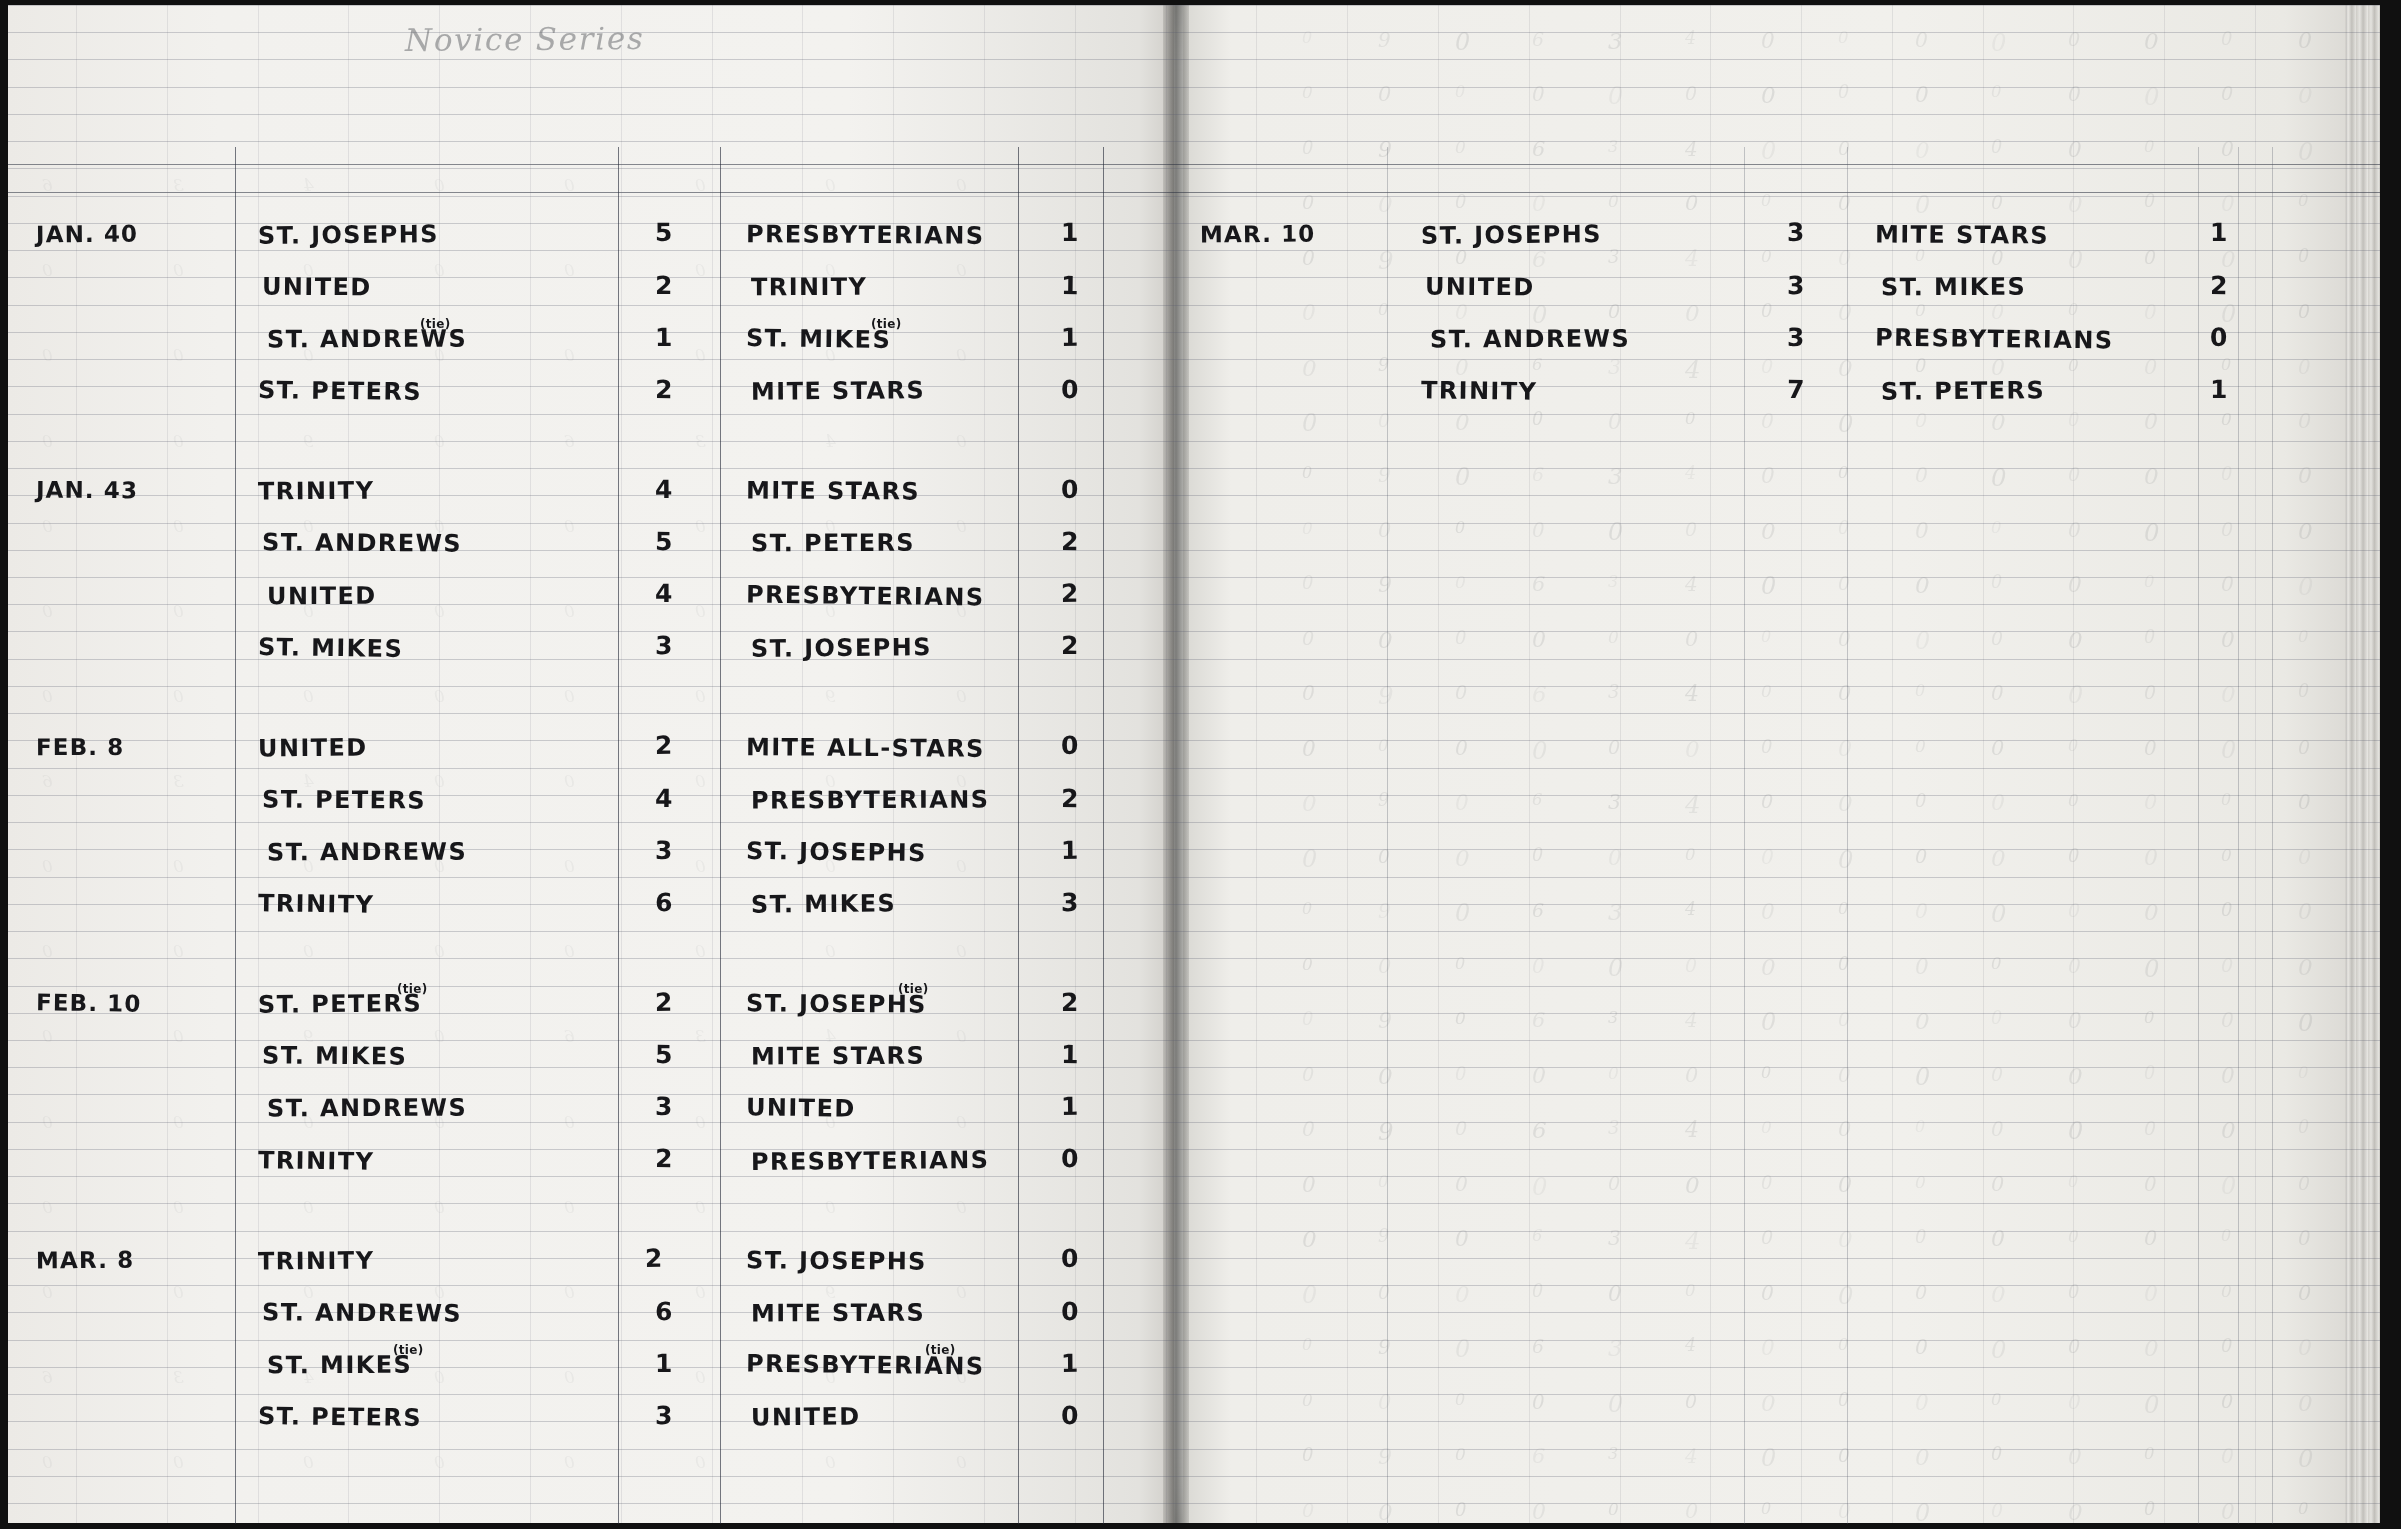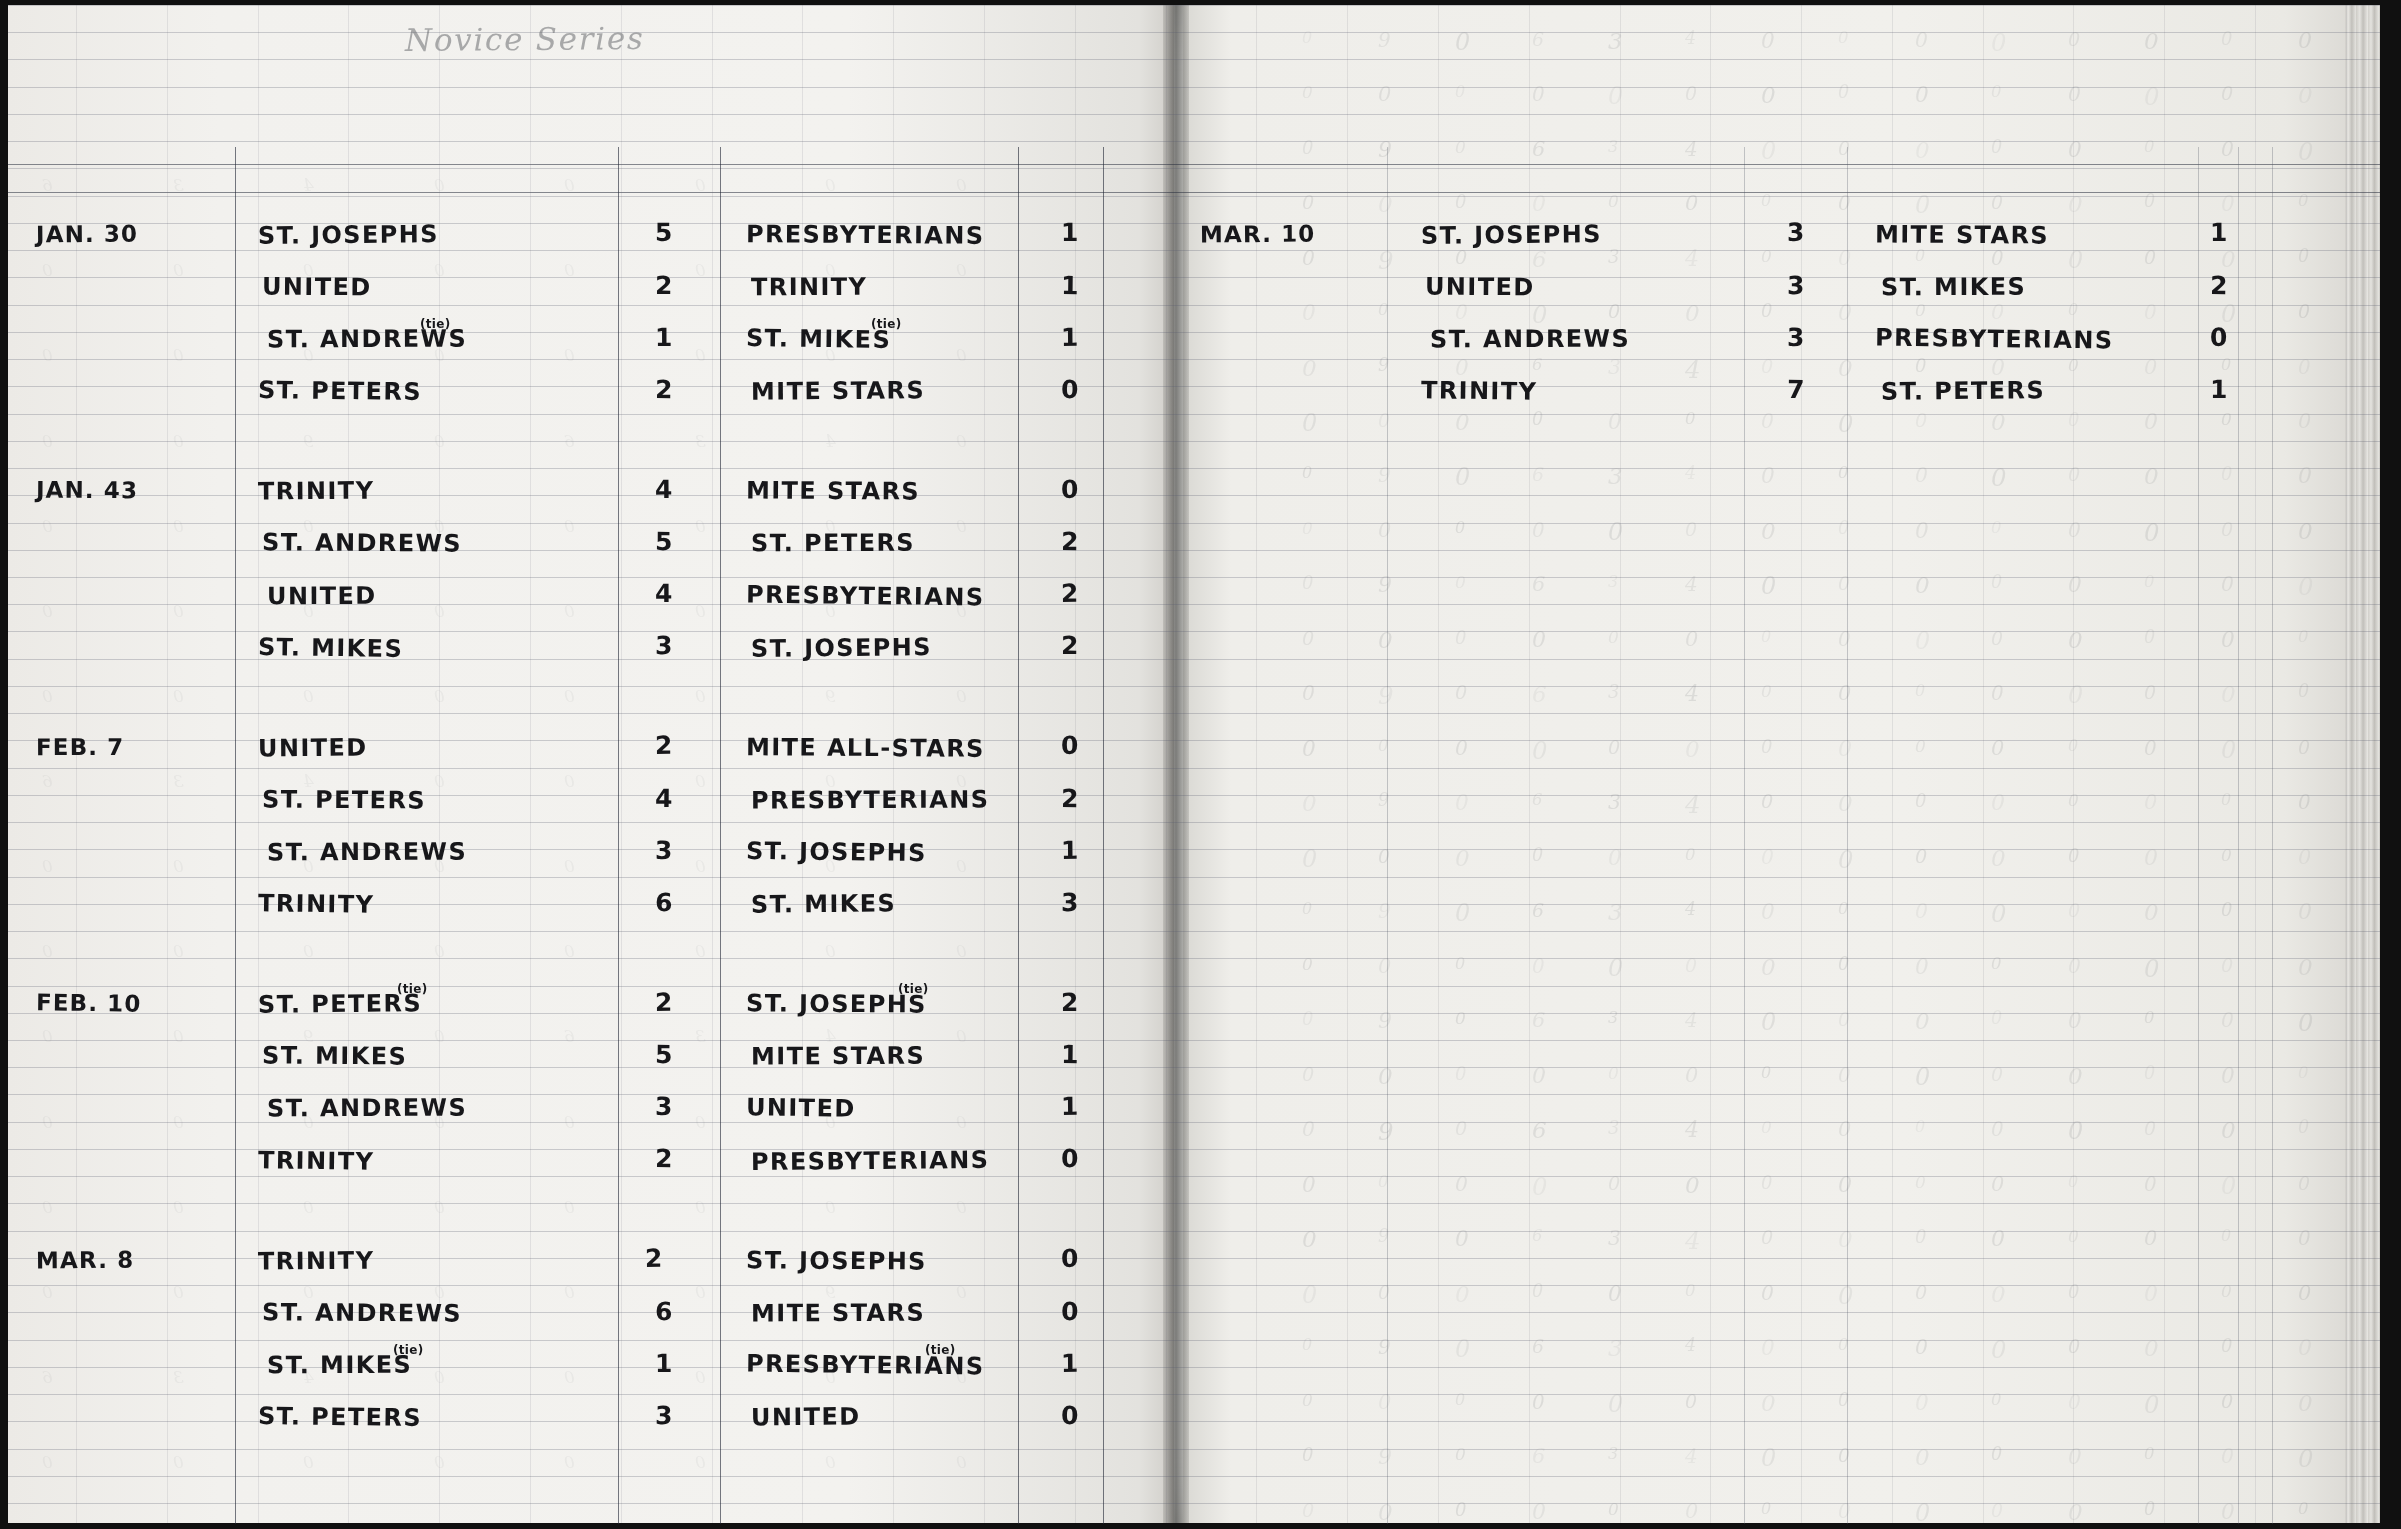--- a/index.html
+++ b/index.html
@@ -763,21 +763,21 @@
         <div class="ghost" style="left: 426px; top: 1447px; font-size: 17px; opacity: 0.2;">0</div>
         <div class="ghost" style="left: 556px; top: 1447px; font-size: 17px; opacity: 0.2;">0</div>
         <div class="ghost" style="left: 687px; top: 1447px; font-size: 17px; opacity: 0.2;">0</div>
         <div class="ghost" style="left: 817px; top: 1447px; font-size: 17px; opacity: 0.2;">0</div>
         <div class="ghost" style="left: 948px; top: 1447px; font-size: 17px; opacity: 0.2;">0</div>
       </div>
 
     <div class="title-scrawl j1" style="left:397px; top:16px;">Novice Series</div>
 
     <div class="rules" id="writing-left">
-        <div class="hand ink date j1" style="left: 28px; top: 216px;">JAN. 30</div>
+        <div class="hand ink date j1" style="left: 28px; top: 216px;">JAN. 40</div>
         <div class="hand ink team j1" style="left: 250px; top: 216px;">ST. JOSEPHS</div>
         <div class="hand ink score j1" style="left: 647px; top: 213px;">5</div>
         <div class="hand ink team j2" style="left: 738px; top: 216px;">PRESBYTERIANS</div>
         <div class="hand ink score j3" style="left: 1053px; top: 213px;">1</div>
         <div class="hand ink team j2" style="left: 254px; top: 268px;">UNITED</div>
         <div class="hand ink score j2" style="left: 647px; top: 266px;">2</div>
         <div class="hand ink team j3" style="left: 743px; top: 268px;">TRINITY</div>
         <div class="hand ink score j4" style="left: 1053px; top: 266px;">1</div>
         <div class="hand ink team j3" style="left: 259px; top: 320px;">ST. ANDREWS</div>
         <div class="hand ink tie" style="left: 412px; top: 312px;">(tie)</div>
@@ -799,21 +799,21 @@
         <div class="hand ink team j3" style="left: 743px; top: 524px;">ST. PETERS</div>
         <div class="hand ink score j4" style="left: 1053px; top: 522px;">2</div>
         <div class="hand ink team j3" style="left: 259px; top: 577px;">UNITED</div>
         <div class="hand ink score j3" style="left: 647px; top: 574px;">4</div>
         <div class="hand ink team j4" style="left: 738px; top: 577px;">PRESBYTERIANS</div>
         <div class="hand ink score j1" style="left: 1053px; top: 574px;">2</div>
         <div class="hand ink team j4" style="left: 250px; top: 629px;">ST. MIKES</div>
         <div class="hand ink score j4" style="left: 647px; top: 626px;">3</div>
         <div class="hand ink team j1" style="left: 743px; top: 629px;">ST. JOSEPHS</div>
         <div class="hand ink score j2" style="left: 1053px; top: 626px;">2</div>
-        <div class="hand ink date j3" style="left: 28px; top: 729px;">FEB. 7</div>
+        <div class="hand ink date j3" style="left: 28px; top: 729px;">FEB. 8</div>
         <div class="hand ink team j1" style="left: 250px; top: 729px;">UNITED</div>
         <div class="hand ink score j1" style="left: 647px; top: 726px;">2</div>
         <div class="hand ink team j2" style="left: 738px; top: 729px;">MITE ALL-STARS</div>
         <div class="hand ink score j3" style="left: 1053px; top: 726px;">0</div>
         <div class="hand ink team j2" style="left: 254px; top: 781px;">ST. PETERS</div>
         <div class="hand ink score j2" style="left: 647px; top: 779px;">4</div>
         <div class="hand ink team j3" style="left: 743px; top: 781px;">PRESBYTERIANS</div>
         <div class="hand ink score j4" style="left: 1053px; top: 779px;">2</div>
         <div class="hand ink team j3" style="left: 259px; top: 833px;">ST. ANDREWS</div>
         <div class="hand ink score j3" style="left: 647px; top: 831px;">3</div>

